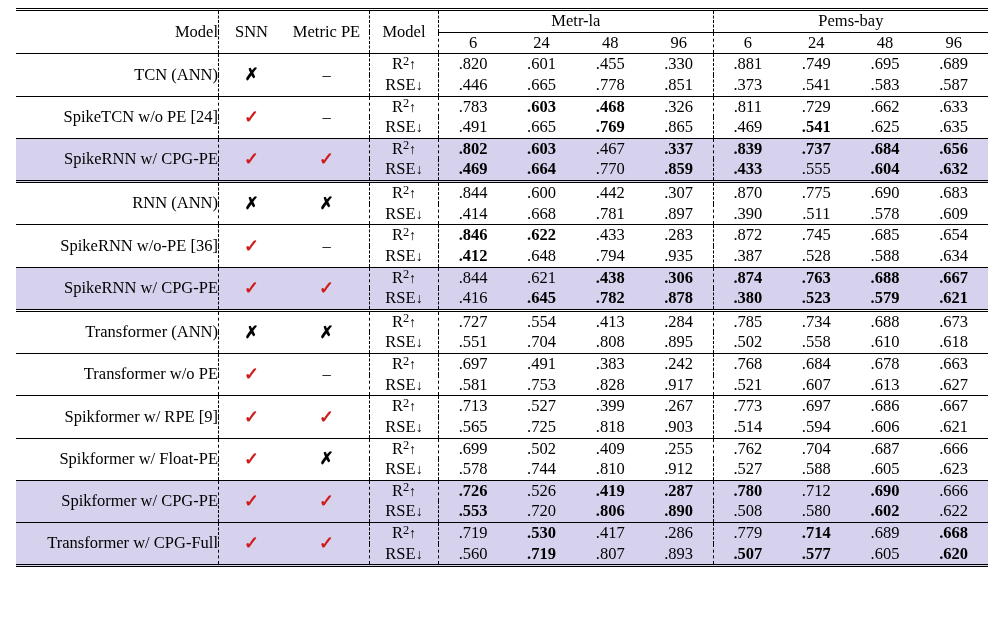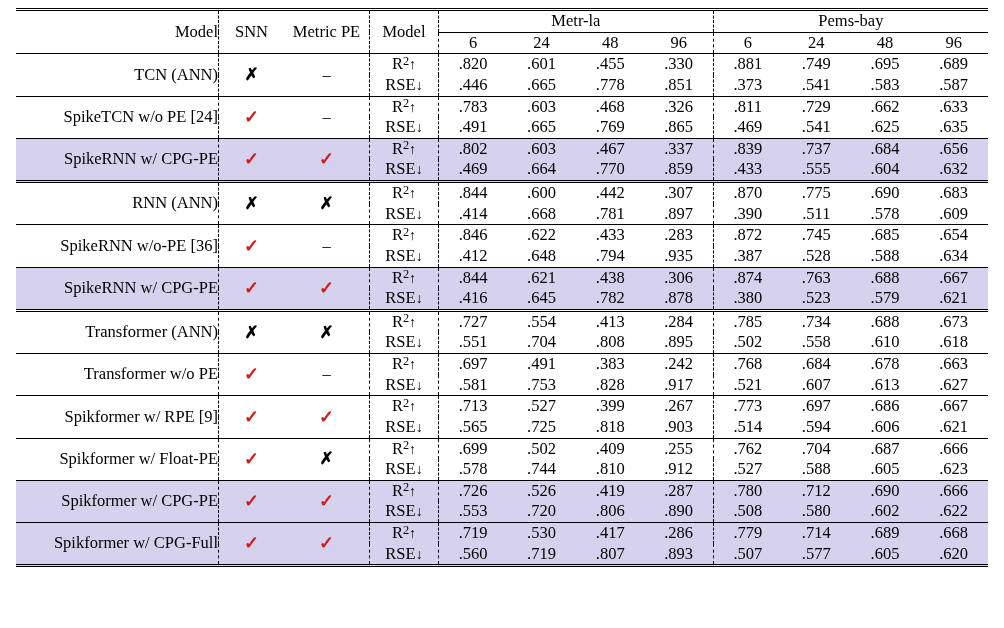--- a/index.html
+++ b/index.html
@@ -31,21 +31,21 @@
   .c-snn{width:65px}
   .c-pe{width:85px}
   .c-metric{width:68px}
   .c-v{width:68px}
   
   .vdash-l{border-left:1.2px dashed #000}
   
   .dbl-top td,.dbl-top th{border-top:1.2px solid #000}
   .thin-top td,.thin-top th{border-top:.8px solid #000}
   .hl{background:#d6d2ee}
-  .b{font-weight:400}
+  .b{font-weight:700}
   .sup{font-size:.75em;position:relative;top:-.35em}
   .arr{font-size:.85em}
   .chk{font-family:Arial,Helvetica,sans-serif;font-weight:bold;color:#cf1d1d;font-size:18px}
   .xmk{font-family:Arial,Helvetica,sans-serif;font-weight:bold;color:#000;font-size:17px}
   .tbl td.left{text-align:right;padding-left:4px}
   
   .c-metric{white-space:nowrap}
 </style>
 </head>
 <body>
@@ -339,21 +339,21 @@
         <td class="c-v vdash-l"><span class="b">.553</span></td>
         <td class="c-v"><span class="">.720</span></td>
         <td class="c-v"><span class="b">.806</span></td>
         <td class="c-v"><span class="b">.890</span></td>
         <td class="c-v vdash-l"><span class="">.508</span></td>
         <td class="c-v"><span class="">.580</span></td>
         <td class="c-v"><span class="b">.602</span></td>
         <td class="c-v"><span class="">.622</span></td>
       </tr>
       <tr class="thin-top hl">
-        <td class="c-model left" rowspan="2">Spikformer w/ CPG-Full</td>
+        <td class="c-model left" rowspan="2">Transformer w/ CPG-Full</td>
         <td class="c-snn vdash-l" rowspan="2"><span class="chk">✓</span></td>
         <td class="c-pe" rowspan="2"><span class="chk">✓</span></td>
         <td class="c-metric vdash-l"><span>R<span class="sup">2</span><span class="arr">↑</span></span></td>
         <td class="c-v vdash-l"><span class="">.719</span></td>
         <td class="c-v"><span class="b">.530</span></td>
         <td class="c-v"><span class="">.417</span></td>
         <td class="c-v"><span class="">.286</span></td>
         <td class="c-v vdash-l"><span class="">.779</span></td>
         <td class="c-v"><span class="b">.714</span></td>
         <td class="c-v"><span class="">.689</span></td>

